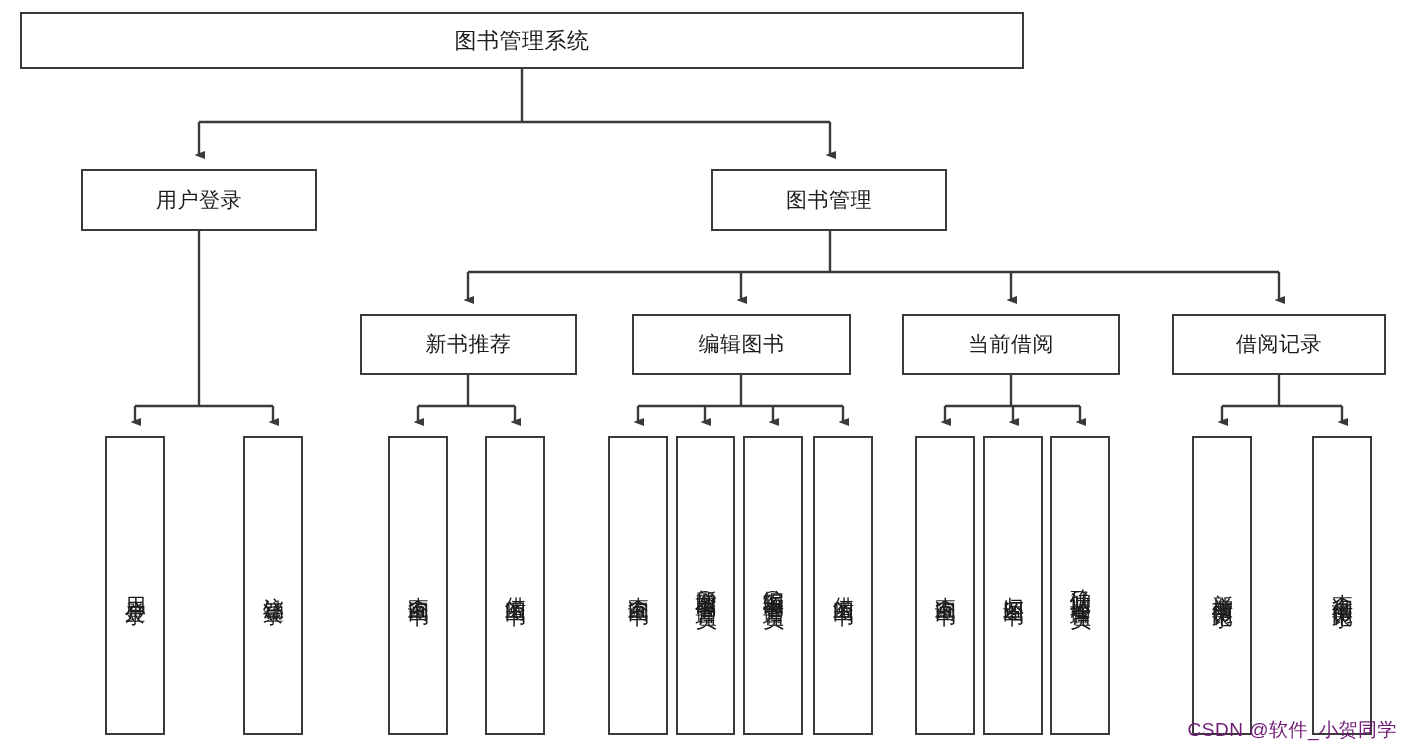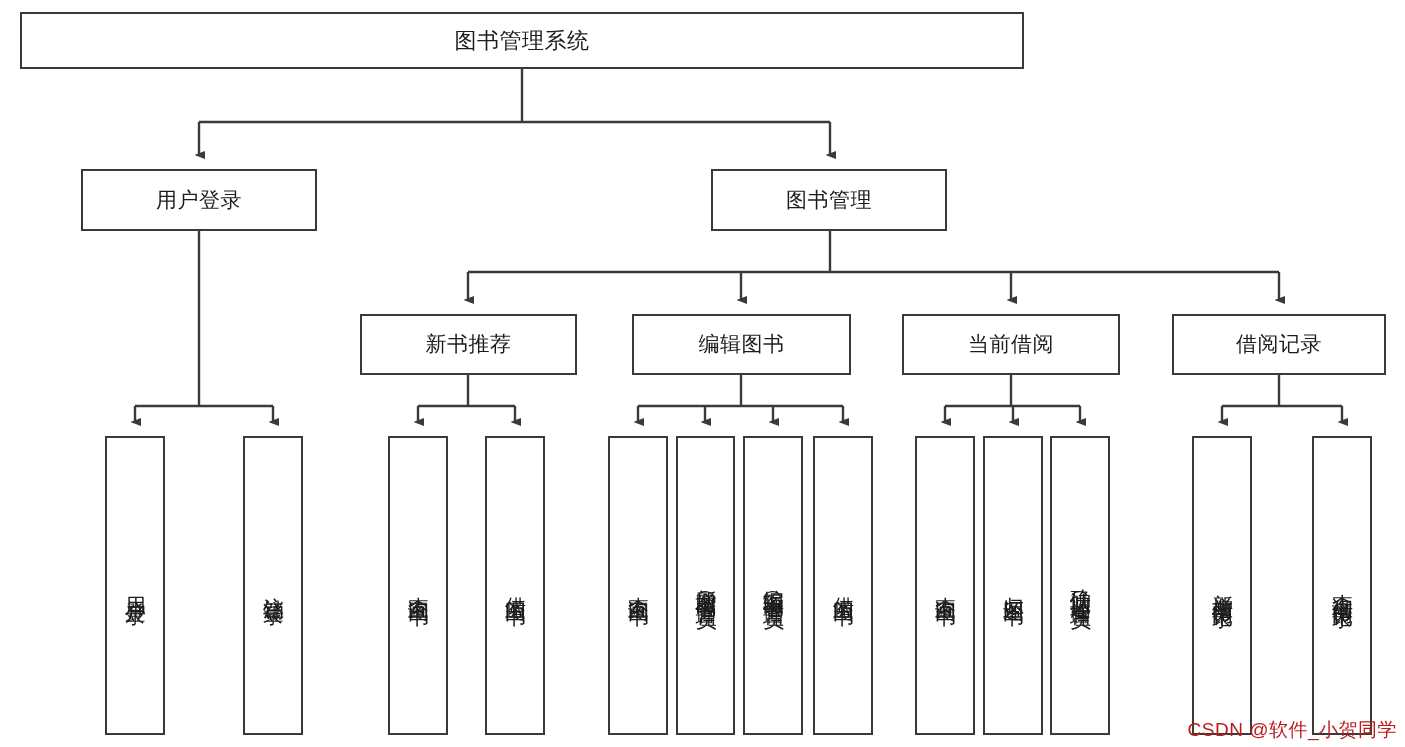--- a/index.html
+++ b/index.html
@@ -70,21 +70,21 @@
     top: 436px;
     height: 299px;
     align-items: center;
     justify-content: center;
   }
   .watermark {
     position: absolute;
     right: 8px;
     bottom: 4px;
     font-size: 19px;
-    color: #b91c1c;
+    color: #701a75;
     white-space: nowrap;
     z-index: 5;
     letter-spacing: 0.5px;
   }
 </style>
 </head>
 <body>
 
 <div id="diagram-canvas">
 

